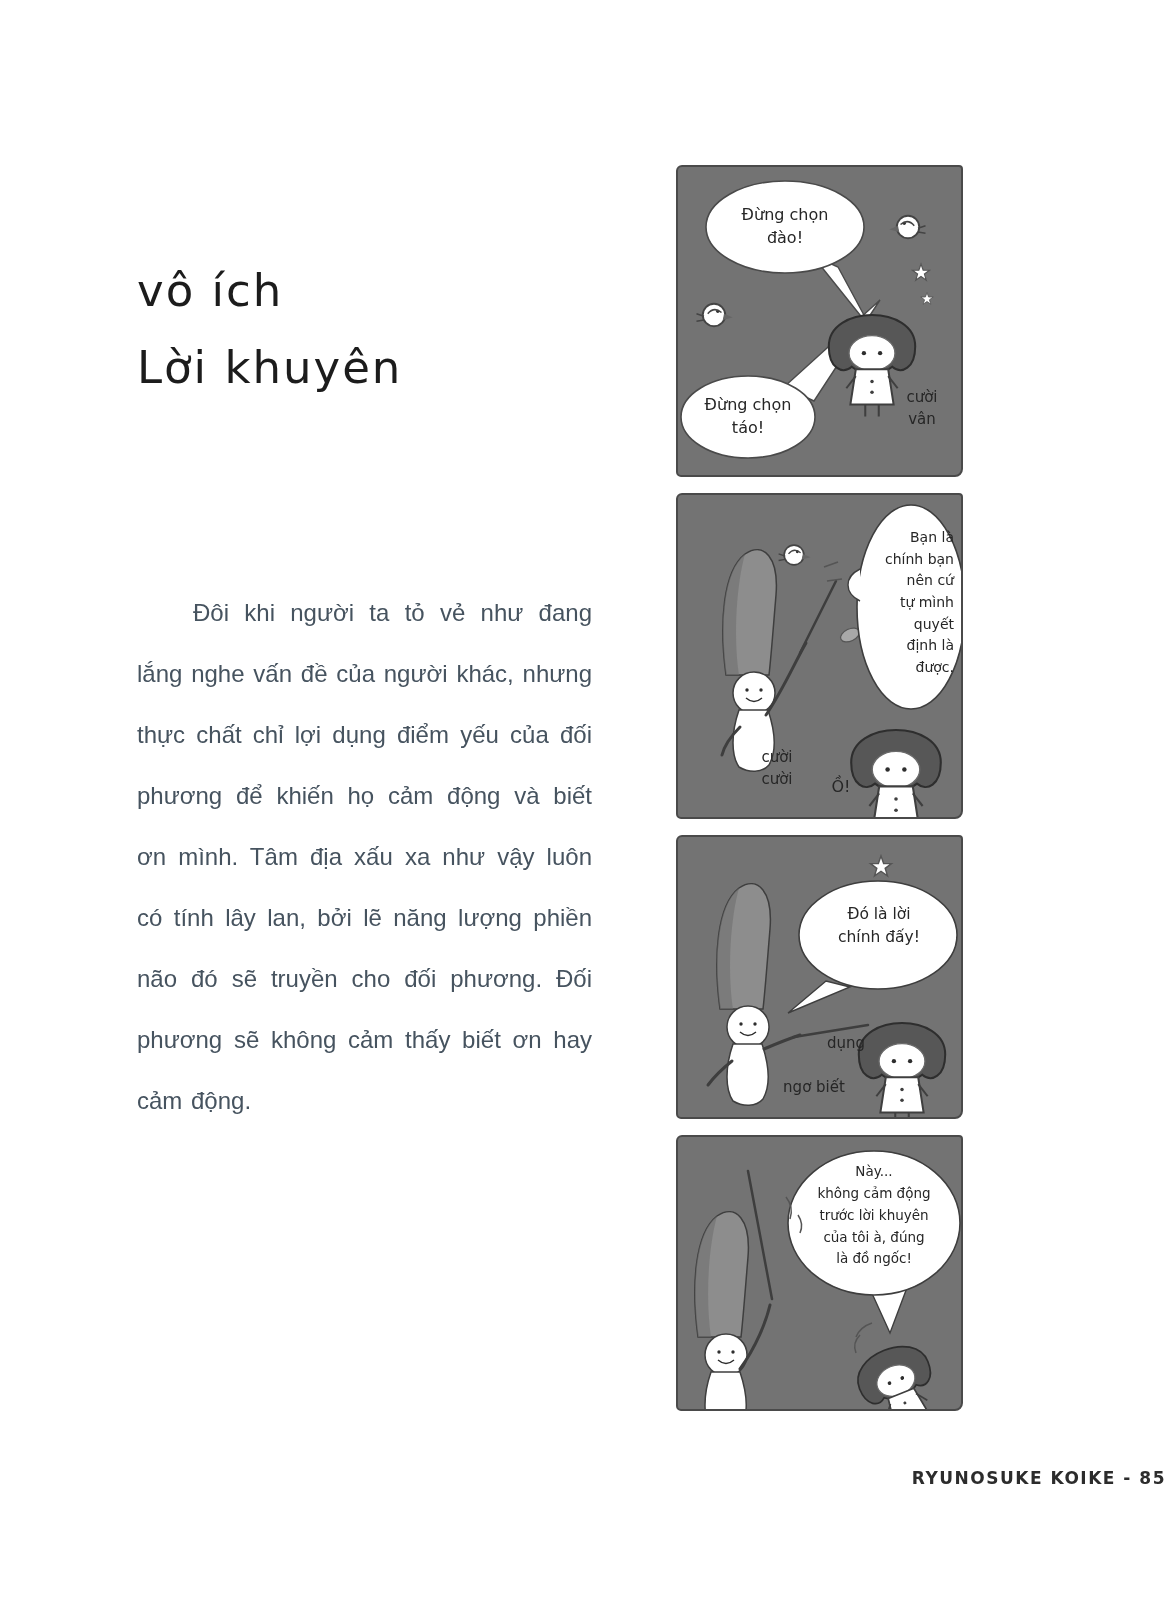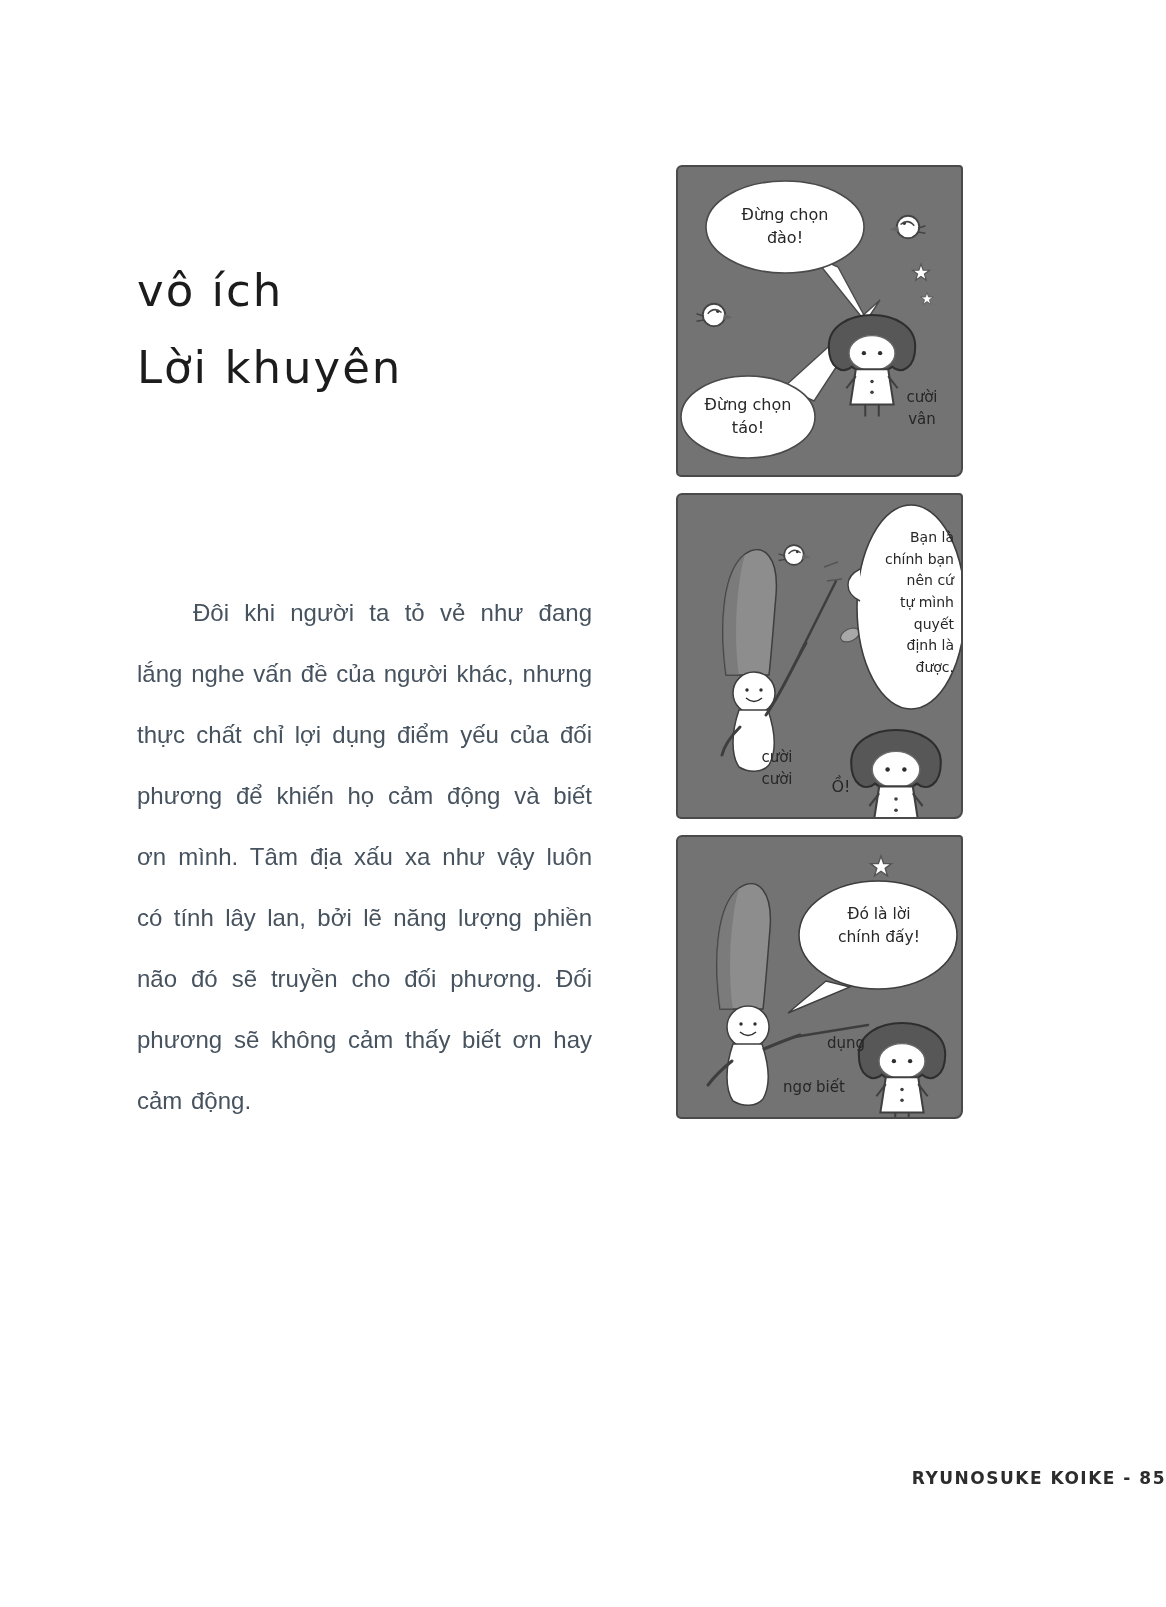--- a/index.html
+++ b/index.html
@@ -147,18 +147,35 @@
         <line x1="116" y1="200" x2="190" y2="188" stroke="#3e3e3e" stroke-width="2.5" stroke-linecap="round"></line>
         <path d="M54,224 C44,232 36,240 30,248" fill="none" stroke="#3e3e3e" stroke-width="3" stroke-linecap="round"></path>
         <use href="#girl" transform="translate(224,212) scale(1.35)"></use>
       </svg>
       <div class="overlay" style="left:126px; top:66px; width:150px; font-size:15.5px; line-height:1.5;">Đó là lời
 chính đấy!</div>
       <div class="overlay" style="left:130px; top:196px; width:76px; font-size:15px;">dụng</div>
       <div class="overlay" style="left:80px; top:240px; width:112px; font-size:15px;">ngơ biết</div>
     </div>
 
+    <div class="panel">
+      <svg width="283" height="272" viewBox="0 0 283 272">
+        <path d="M192,152 L212,196 L230,148 Z" fill="#fff" stroke="#3e3e3e" stroke-width="1.4"></path>
+        <ellipse cx="196" cy="86" rx="86" ry="72" fill="#fff" stroke="#3e3e3e" stroke-width="1.6"></ellipse>
+        <use href="#wizard-base" transform="translate(48,218)"></use>
+        <path d="M62,232 C78,210 88,185 92,168" fill="none" stroke="#3e3e3e" stroke-width="3" stroke-linecap="round"></path>
+        <line x1="94" y1="162" x2="70" y2="34" stroke="#3e3e3e" stroke-width="2.5" stroke-linecap="round"></line>
+        <path d="M108,60 q8,10 4,22 M120,78 q6,9 2,18" fill="none" stroke="#555" stroke-width="1.5"></path>
+        <path d="M182,198 q-8,8 -4,18 M194,186 q-12,4 -16,14" fill="none" stroke="#555" stroke-width="1.5"></path>
+        <use href="#girl" transform="translate(214,234) rotate(-22) scale(1.15)"></use>
+      </svg>
+      <div class="overlay" style="left:104px; top:24px; width:184px; font-size:13.5px; line-height:1.62;">Này...
+không cảm động
+trước lời khuyên
+của tôi à, đúng
+là đồ ngốc!</div>
+    </div>
 
   </div>
 
   <div class="footer">RYUNOSUKE KOIKE - 85</div>
 
 </div>
 
 </body></html>

